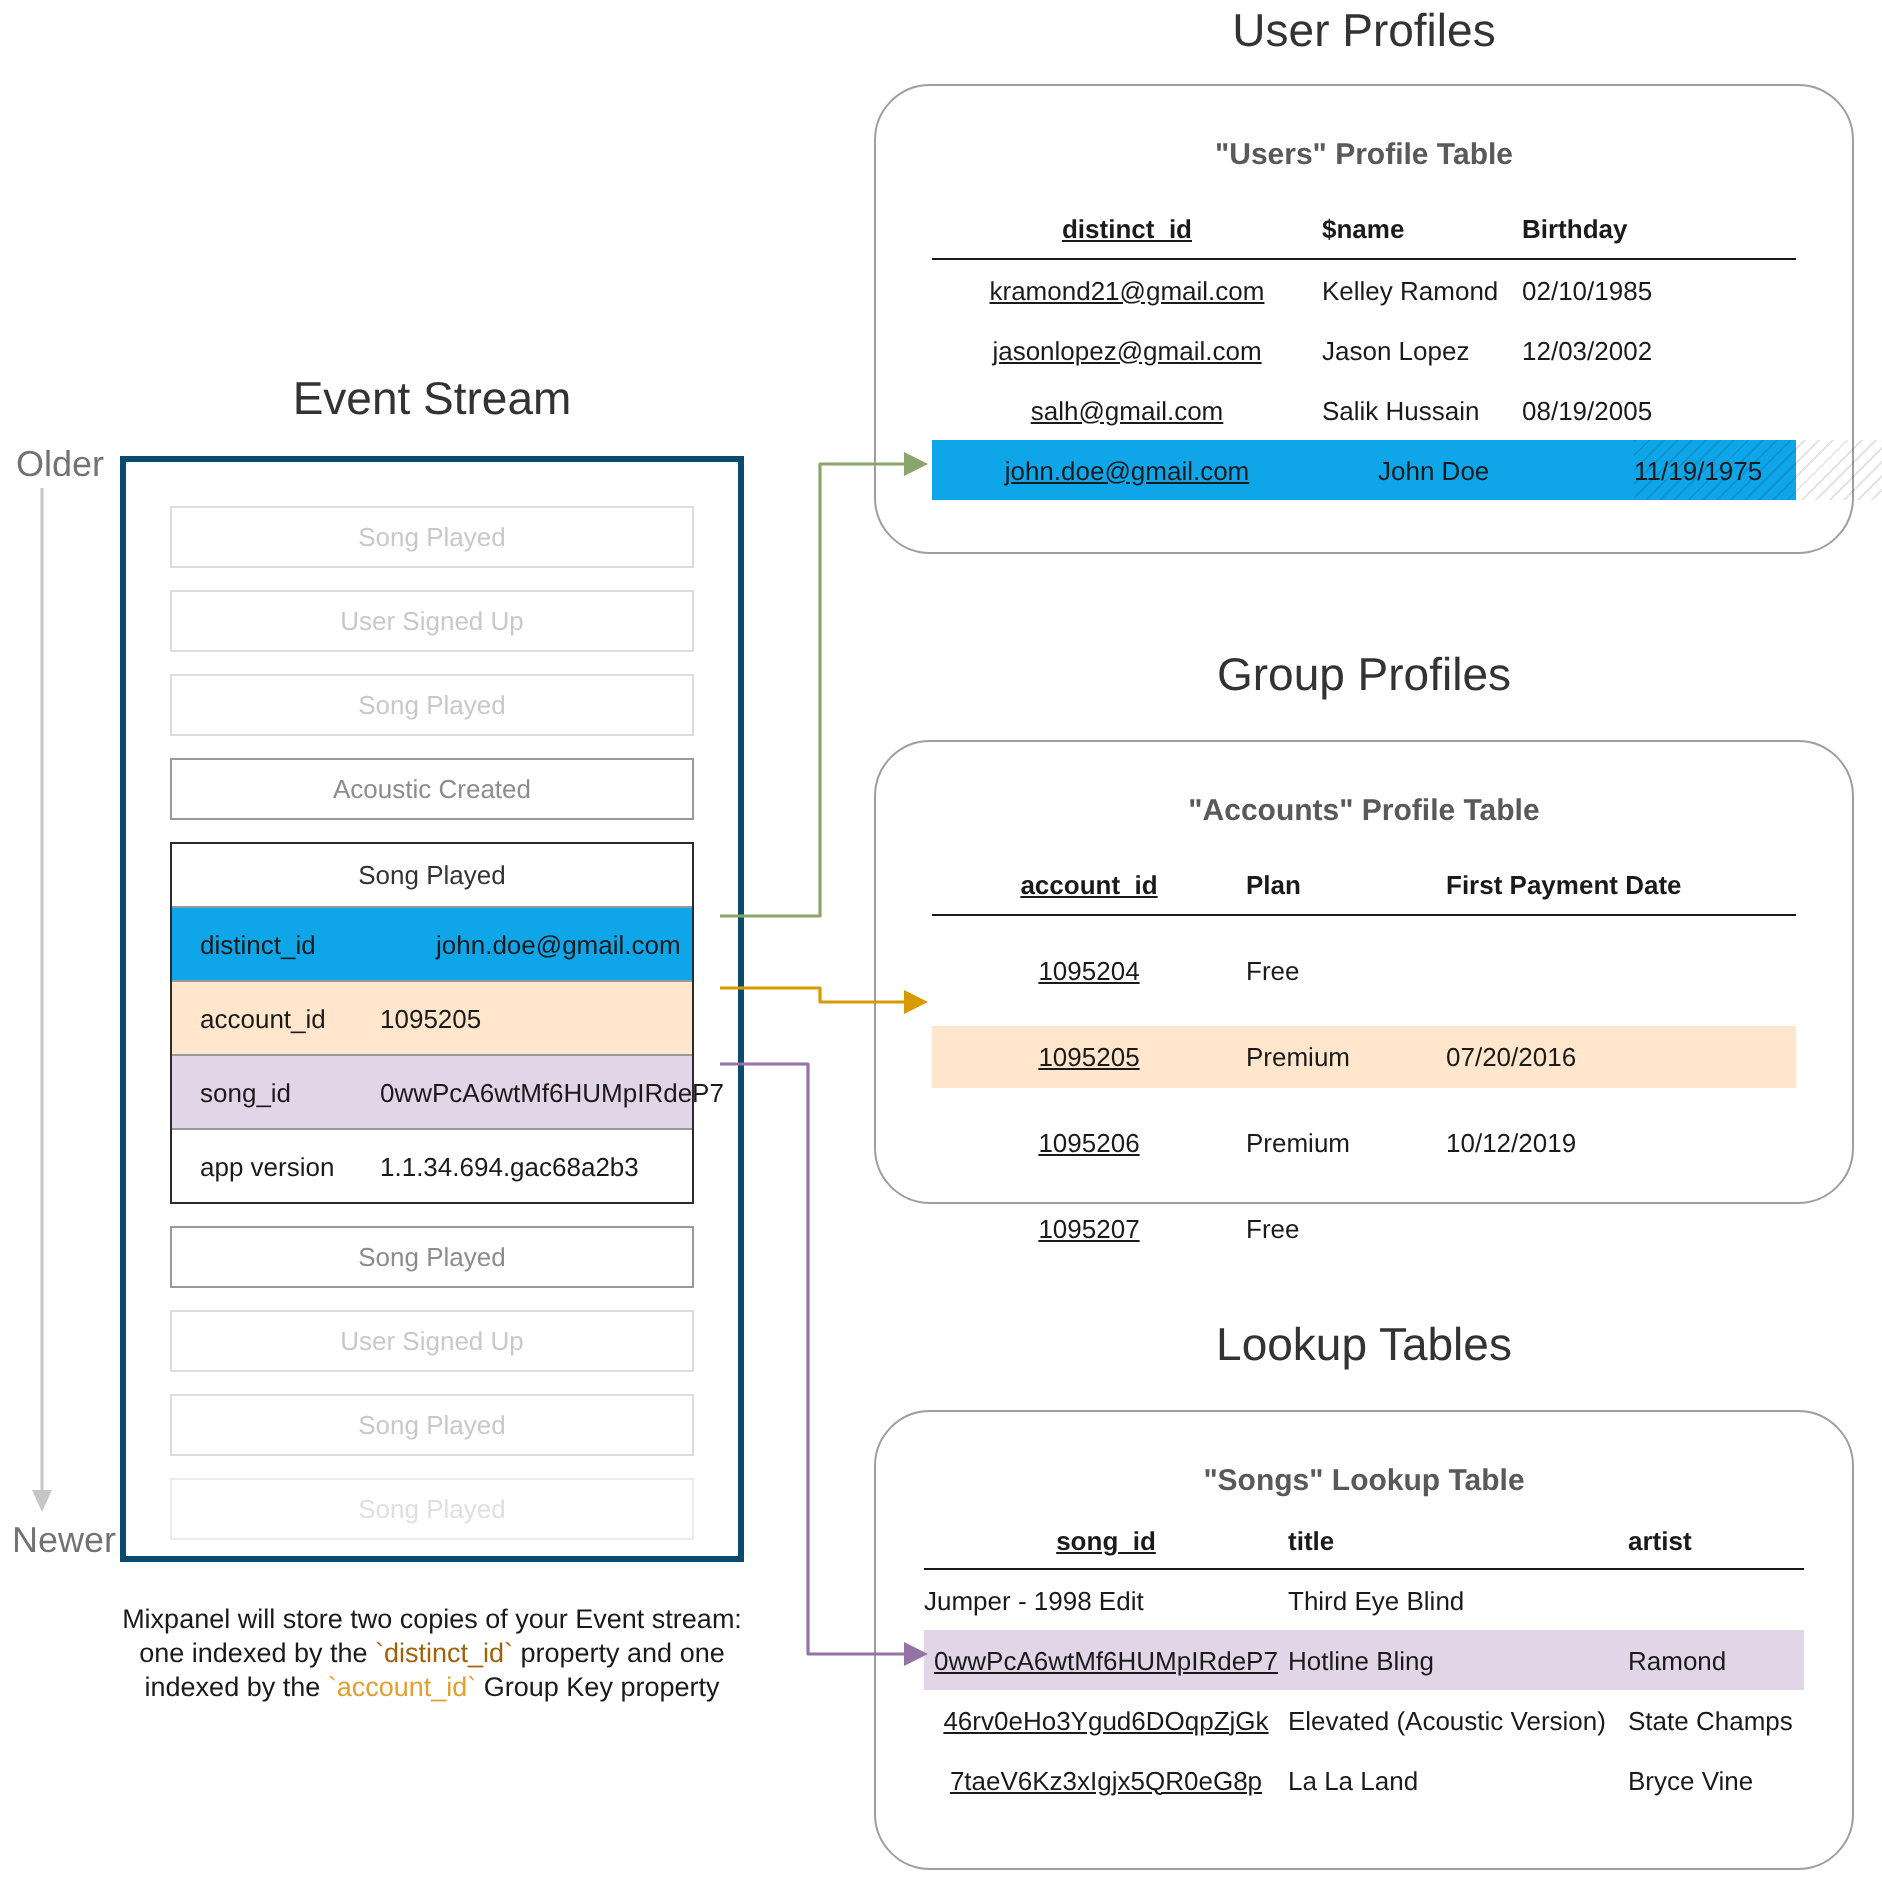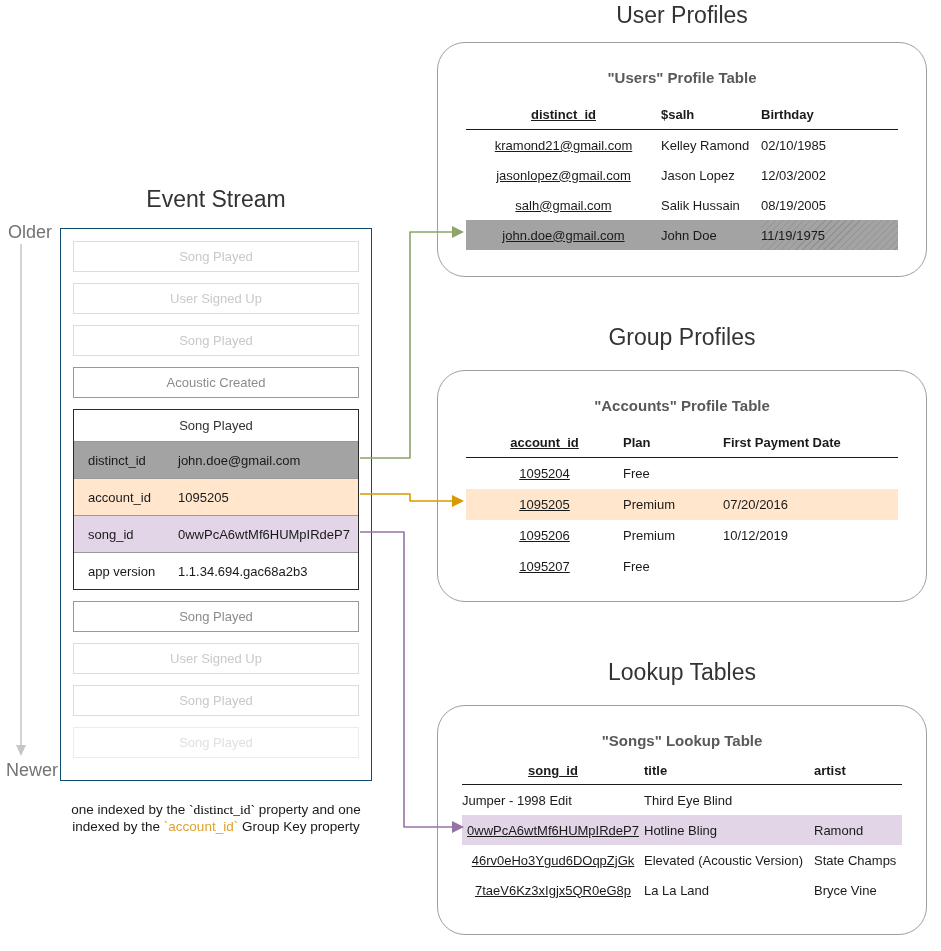--- a/index.html
+++ b/index.html
@@ -12,21 +12,21 @@
   
   .section-title { position:absolute; text-align:center; font-size:23px; color:#333; }
 
   
   .timeline-label { position:absolute; font-size:18px; color:#737373;text-align:right; }
   .timeline-svg { position:absolute; left:13px; top:240px; }
 
   
   .event-stream {
     position:absolute; left:60px; top:228px; width:312px; height:553px;
-    border:1px solid #0c4a6e; background:#fff; padding:12px;
+    border:3px solid #0c4a6e; background:#fff; padding:22px;
     display:flex; flex-direction:column; gap:11px;
   }
   .event-stream::before {
     content:""; position:absolute; inset:5px -6px -6px 5px;
     border:1px solid #c6c6c6; background:#fff; z-index:-1;
   }
   .evt {
     flex:0 0 31px; height:31px; border:1px solid #999; background:#fff;
     display:flex; align-items:center; justify-content:center;
     font-size:13px; color:#8c8c8c;
@@ -37,30 +37,30 @@
   .evt-head {
     height:31px; display:flex; align-items:center; justify-content:center;
     font-size:13px; color:#333;
   }
   .prop-row {
     height:37px; display:flex; align-items:center;
     border-top:1px solid #999; font-size:13px; color:#1a1a1a;
   }
   .prop-key { width:104px; padding-left:14px; flex:0 0 104px; }
   .prop-val { flex:1; }
-  .hl-green  { background:#a3a3a3; }
+  .hl-green  { background:#0ea5e9;gap:28px; }
   .hl-orange { background:#ffe6cc; }
   .hl-purple { background:#e1d5e7; }
 
   
   .caption {
     position:absolute; left:36px; top:801px; width:360px;
     text-align:center; font-size:13.5px; line-height:17px; color:#1a1a1a;
   }
-  .code-green  { color:#000000;font-family:Liberation Serif, serif; }
+  .code-green  { color:#a16207; }
   .code-orange { color:#e0a030; }
 
   
   .card {
     position:absolute; width:490px; background:#fff;
     border:1px solid #9e9e9e; border-radius:28px;
   }
   .stacked::before, .stacked::after {
     content:""; position:absolute; border:1px solid #b5b5b5;
     border-radius:28px; background:#fff;
@@ -83,21 +83,21 @@
   .u { text-decoration:underline; }
 
   .users-tbl { margin:14px 28px 0; }
   .users-tbl .tbl-head, .users-tbl .tbl-row { grid-template-columns:195px 100px 137px; }
   .users-tbl .tbl-head { height:30px; }
   .users-tbl .tbl-row  { height:30px; }
 
   .accounts-tbl { margin:14px 28px 0; }
   .accounts-tbl .tbl-head, .accounts-tbl .tbl-row { grid-template-columns:157px 100px 175px; }
   .accounts-tbl .tbl-head { height:30px; }
-  .accounts-tbl .tbl-row  { height:31px; }
+  .accounts-tbl .tbl-row  { height:31px;margin-top:12px; }
 
   .lookup-tbl { margin:8px 24px 0; }
   .lookup-tbl .tbl-head, .lookup-tbl .tbl-row { grid-template-columns:182px 170px 86px; }
   .lookup-tbl .tbl-head { height:28px; }
   .lookup-tbl .tbl-row  { height:30px; }
 
   .hatch {
     background-image:repeating-linear-gradient(135deg, rgba(0,0,0,0.10) 0 1px, transparent 1px 5px);
   }
 
@@ -142,31 +142,32 @@
     </div>
   </div>
 
   <div class="evt">Song Played</div>
   <div class="evt faint">User Signed Up</div>
   <div class="evt faint">Song Played</div>
   <div class="evt faintest">Song Played</div>
 </div>
 
 <div class="caption">
+  <div><span>Mixpanel will store two copies of your Event stream:</span></div>
   <div><span>one indexed by the </span><span class="code-green">`distinct_id`</span><span> property and one</span></div>
   <div><span>indexed by the </span><span class="code-orange">`account_id`</span><span> Group Key property</span></div>
 </div>
 
 <div class="section-title" style="left:437px;top:2px;width:490px">User Profiles</div>
 <div class="card" style="left:437px;top:42px;height:235px">
   <div class="tbl-title">"Users" Profile Table</div>
   <div class="tbl users-tbl">
     <div class="tbl-head">
       <div class="c-center u">distinct_id</div>
-      <div>$salh</div>
+      <div>$name</div>
       <div>Birthday</div>
     </div>
     <div class="tbl-row">
       <div class="c-center">
           <span class="u">kramond21@gmail.com</span>
         </div>
       <div>Kelley Ramond</div>
       <div>02/10/1985</div>
     </div>
     <div class="tbl-row">

